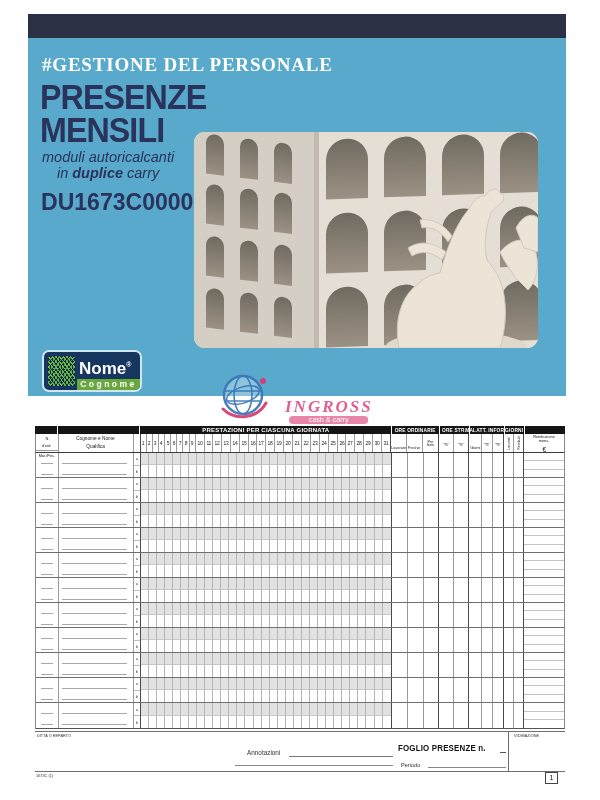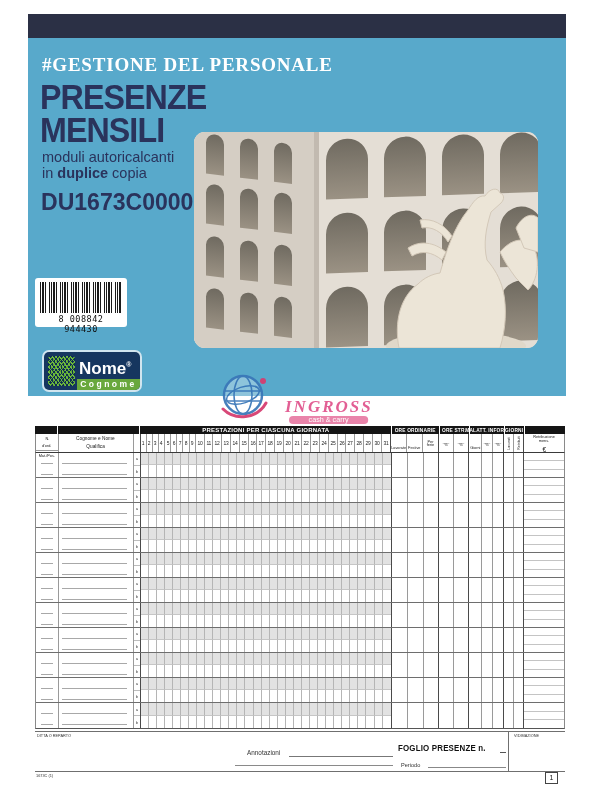--- a/index.html
+++ b/index.html
@@ -11,22 +11,22 @@
   #page{position:relative;width:600px;height:800px;background:#fff;overflow:hidden;
         font-family:"Liberation Sans",sans-serif;color:#222;}
 
   
   .topbar{position:absolute;left:28px;top:14px;width:538px;height:24px;background:var(--navybar);}
   .cover{position:absolute;left:28px;top:38px;width:538px;height:358px;background:var(--teal);}
   .category{position:absolute;left:14px;top:16px;font-family:"Liberation Serif",serif;
             font-weight:bold;font-size:19px;color:#fff;letter-spacing:.8px;}
   .title{position:absolute;left:12px;top:42px;font-size:35px;font-weight:bold;line-height:.95;
          color:var(--titlenavy);letter-spacing:-1px;transform:scaleX(.92);transform-origin:left top;}
-  .subtitle{position:absolute;left:14px;top:112px;font-size:14.5px;
-            line-height:1.08;color:var(--titlenavy);}
+  .subtitle{position:absolute;left:14px;top:112px;font-size:14.5px;font-style:italic;
+            line-height:1.08;color:var(--titlenavy);text-align:center;}
   .prodcode{position:absolute;left:13px;top:150px;font-size:24px;font-weight:bold;
             color:var(--titlenavy);transform:scaleX(.96);transform-origin:left top;}
 
   .photo{position:absolute;left:194px;top:132px;width:344px;height:216px;border-radius:11px;
          overflow:hidden;background:#e3ddd5;}
   .photo svg{display:block;}
 
   
   .barcode{position:absolute;left:35px;top:278px;width:92px;height:49px;background:#fff;
            border-radius:3px;padding:4px 5px 2px 5px;box-sizing:border-box;}
@@ -139,21 +139,21 @@
 
   <div class="topbar"></div>
   <div class="cover">
     <div class="category">#GESTIONE DEL PERSONALE</div>
     <div class="title">
       <div>PRESENZE</div>
       <div>MENSILI</div>
     </div>
     <div class="subtitle">
       <div>moduli autoricalcanti</div>
-      <div><span>in </span><b>duplice</b><span> copia</span></div>
+      <div><span>in </span><b>duplice</b><span> carry</span></div>
     </div>
     <div class="prodcode">DU1673C0000</div>
   </div>
 
   <div class="photo">
     <svg width="344" height="216" viewBox="0 0 344 216">
       <defs>
         <linearGradient id="op" x1="0" y1="0" x2="0" y2="1">
           <stop offset="0" stop-color="#6f6a60"></stop>
             <stop offset="1" stop-color="#9b9284"></stop>
@@ -196,24 +196,20 @@
                  C279,70 284,63 291,64 C296,56 304,55 306,61 C310,62 311,67 307,71 L297,80
                  C292,96 289,112 293,128 C300,136 306,146 309,158 C313,176 312,196 306,216 Z"></path>
         <path d="M252,120 C240,110 226,108 214,116 L218,124 C228,118 238,120 248,128 Z"></path>
         <path d="M258,104 C250,92 238,86 226,88 L228,96 C238,94 248,100 254,110 Z"></path>
         <path d="M306,120 C318,106 332,104 340,116 C346,128 344,148 334,158 L322,146 C316,138 310,129 306,120 Z"></path>
         <path d="M322,96 C328,84 338,80 344,86 L344,120 L330,116 Z"></path>
       </g>
     </svg>
   </div>
 
-  <div class="barcode">
-    <div class="bars"></div>
-    <div class="bcnum">8 008842 944430</div>
-  </div>
 
   <div class="du-logo">
     <div class="du-globe"></div>
     <div class="du-right">
       <div class="du-data"><span>Nome</span><sup>®</sup></div>
       <div class="du-ufficio">Cognome</div>
     </div>
   </div>
 
   <div class="wm">

